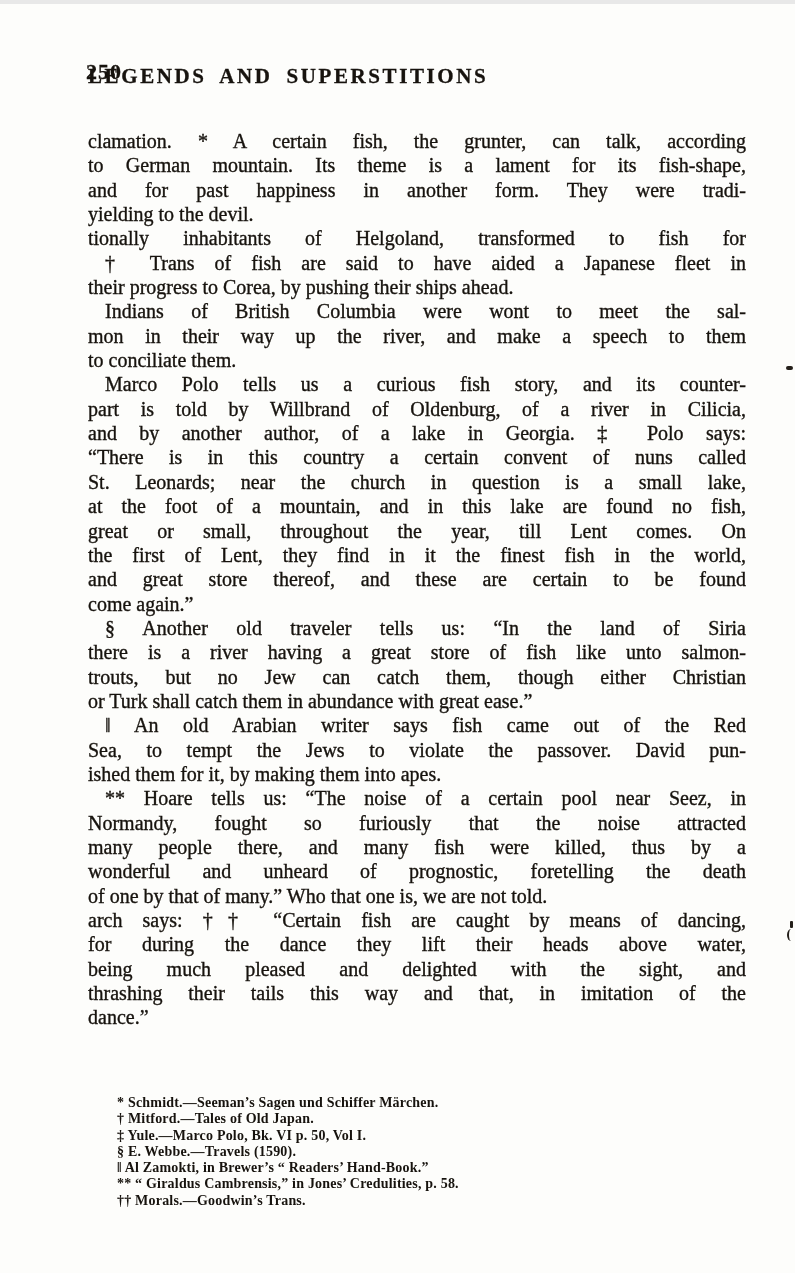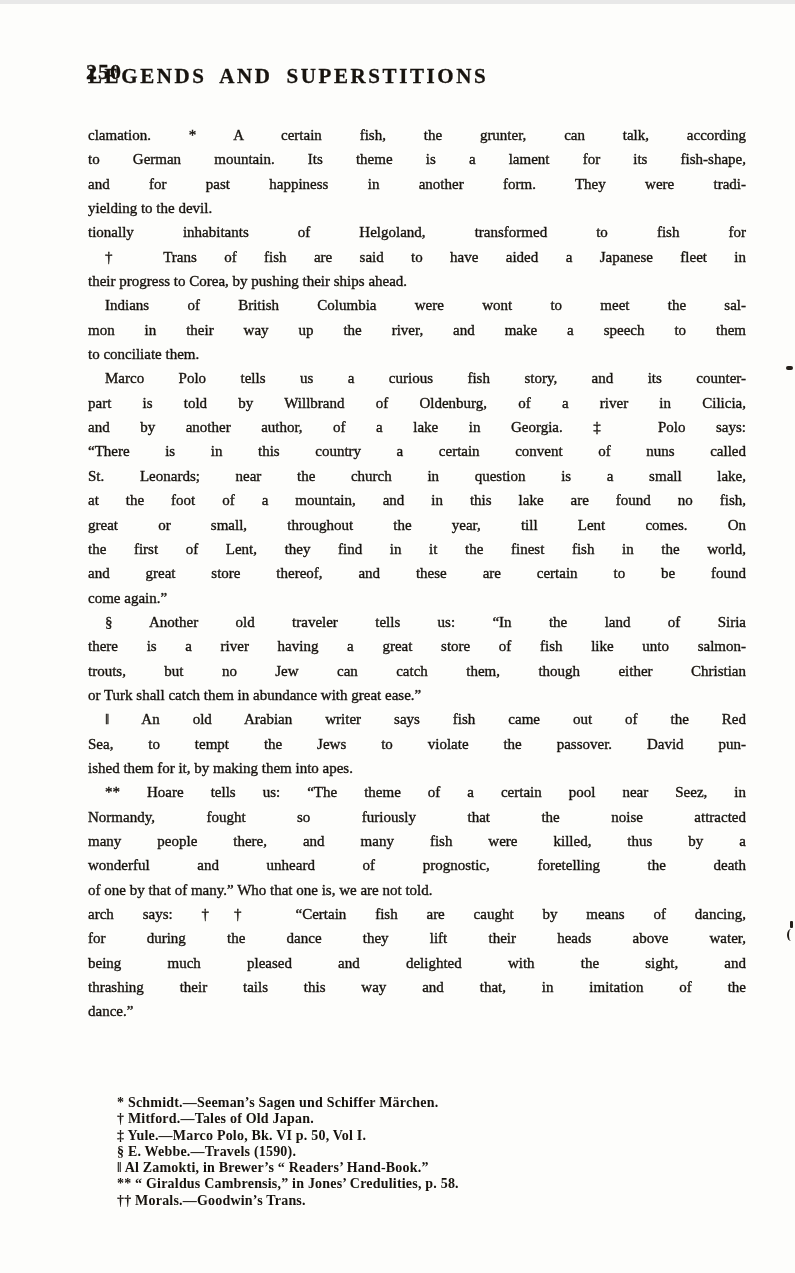--- a/index.html
+++ b/index.html
@@ -35,23 +35,23 @@
     text-align: left;
     font-size: 21px;
     font-weight: bold;
     letter-spacing: 2.6px;
     word-spacing: 6px;
     -webkit-text-stroke: 0.3px var(--ink, #17130e);
   }
   .body-text {
     position: absolute;
     left: 88px;
-    top: 119px;
+    top: 125px;
     width: 658px;
-    font-size: 15px;
+    font-size: 20px;
     line-height: 24.35px;
     -webkit-text-stroke: 0.35px var(--ink, #17130e);
   }
   .line {
     text-align: justify;
     text-align-last: justify;
   }
   .line.lastline {
     text-align-last: left;
   }
@@ -139,21 +139,21 @@
         <div class="line">there is a river having a great store of fish like unto salmon-</div>
         <div class="line">trouts, but no Jew can catch them, though either Christian</div>
         <div class="line lastline">or Turk shall catch them in abundance with great ease.”</div>
       </div>
       <div>
         <div class="line indent">‖ An old Arabian writer says fish came out of the Red</div>
         <div class="line">Sea, to tempt the Jews to violate the passover.  David pun-</div>
         <div class="line lastline">ished them for it, by making them into apes.</div>
       </div>
       <div>
-        <div class="line indent">** Hoare tells us:  “The theme of a certain pool near Seez, in</div>
+        <div class="line indent">** Hoare tells us:  “The noise of a certain pool near Seez, in</div>
         <div class="line">Normandy, fought so furiously that the noise attracted</div>
         <div class="line">many people there, and many fish were killed, thus by a</div>
         <div class="line">wonderful and unheard of prognostic, foretelling the death</div>
         <div class="line lastline">of one by that of many.”  Who that one is, we are not told.</div>
       </div>
       <div>
         <div class="line">arch says:  †† “Certain fish are caught by means of dancing,</div>
         <div class="line">for during the dance they lift their heads above water,</div>
         <div class="line">being much pleased and delighted with the sight, and</div>
         <div class="line">thrashing their tails this way and that, in imitation of the</div>

